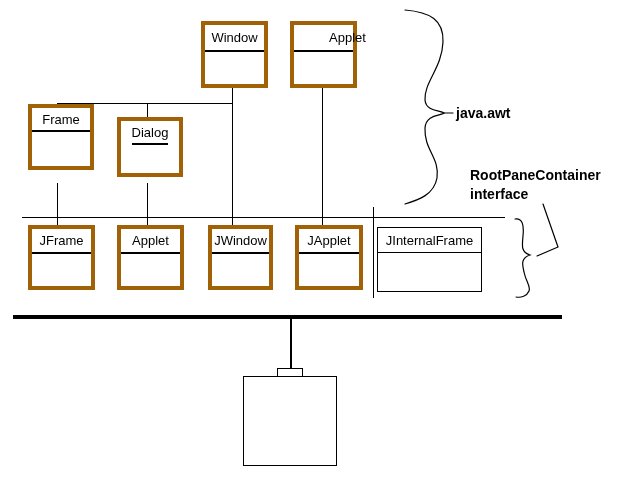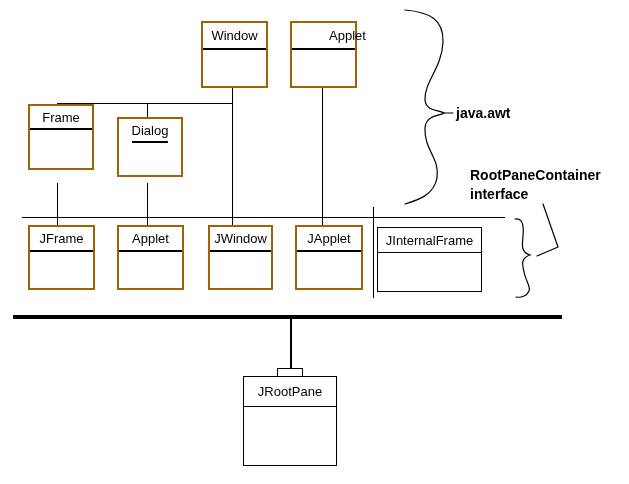--- a/index.html
+++ b/index.html
@@ -23,21 +23,21 @@
     width: 629px;
     height: 484px;
   }
   .cbox {
     position: absolute;
     box-sizing: border-box;
     background: #ffffff;
     display: flex;
     flex-direction: column;
   }
-  .cbox.thick { border: 2px solid #a16207; }
+  .cbox.thick { border: 4px solid #a16207; }
   .cbox.thin  { border: 1px solid #000000; }
   .cbox-label {
     box-sizing: border-box;
     display: flex;
     align-items: center;
     justify-content: center;
     font-size: 13px;
     line-height: 1;
     white-space: nowrap;
   }
@@ -126,21 +126,20 @@
   </div>
 
   <div class="cbox thin" style="left:377px; top:227px; width:105px; height:65px;">
     <div class="cbox-label" style="height:25px;">JInternalFrame</div>
     <div class="cbox-body"></div>
   </div>
 
   <div class="connector-rect" style="left:277px; top:368px; width:26px; height:9px;"></div>
 
   <div class="cbox thin" style="left:243px; top:376px; width:94px; height:90px;">
-    <div class="cbox-label" style="height:30px;">JRootPane</div>
     <div class="cbox-body"></div>
   </div>
 
   <div class="anno" style="left:456px; top:104px;">java.awt</div>
 
   <div class="anno" style="left:470px; top:166px;">
     <div>RootPaneContainer</div>
     <div>interface</div>
   </div>
 

